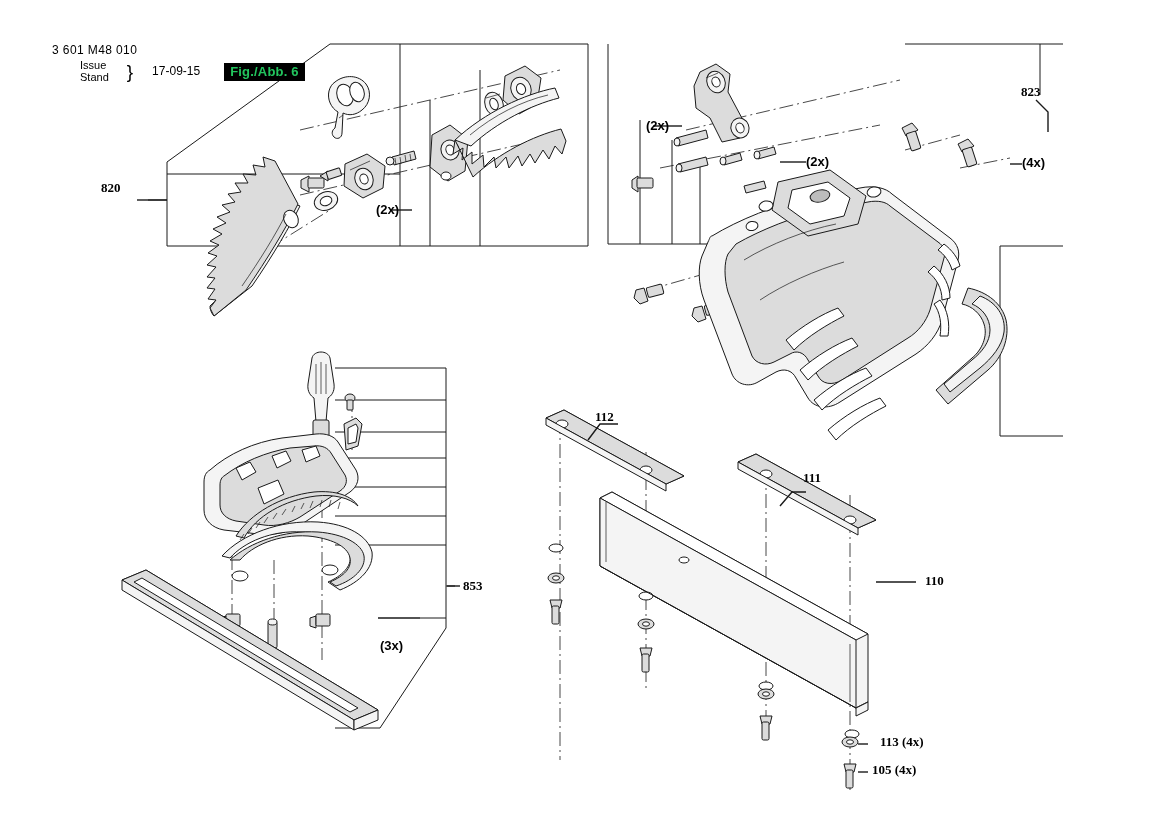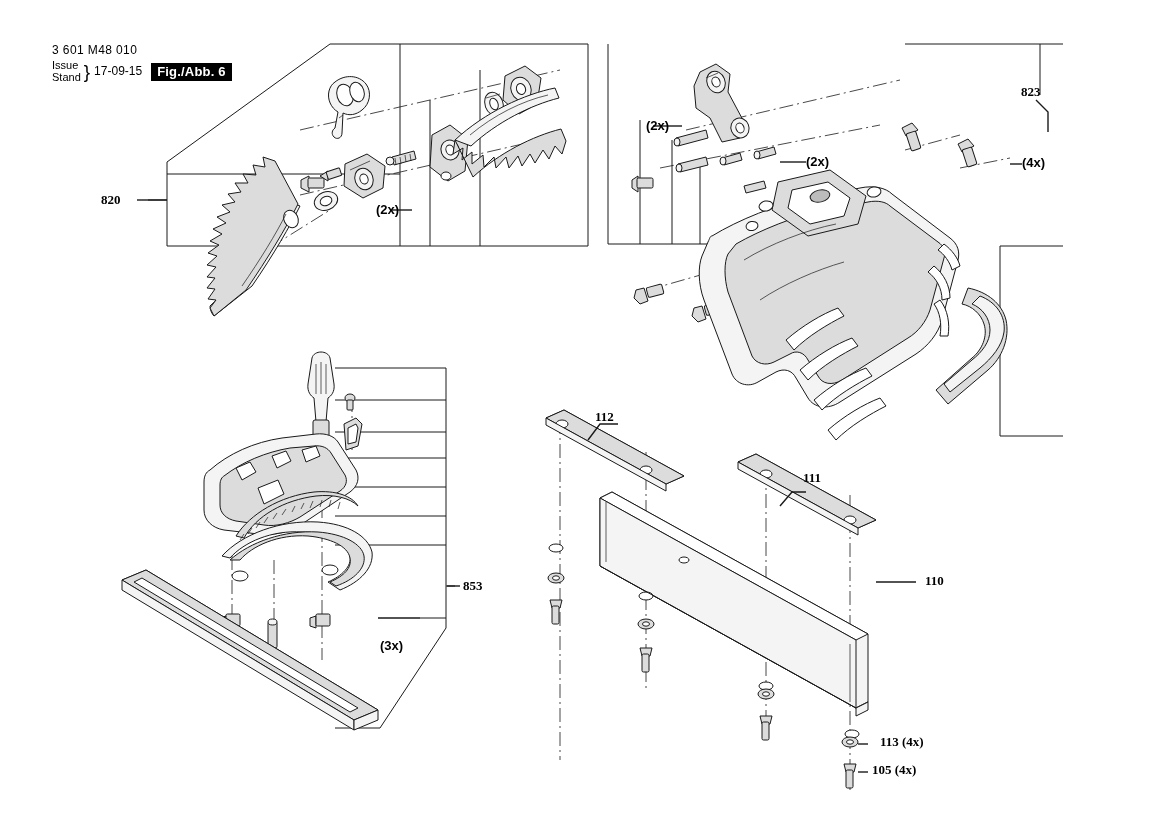--- a/index.html
+++ b/index.html
@@ -35,39 +35,40 @@
   }
   .hdr .partno {
     font-size: 12px;
     letter-spacing: 0.4px;
     margin-bottom: 3px;
     white-space: nowrap;
   }
   .hdr .issrow {
     display: flex;
     align-items: center;
-    gap: 3px;
+    gap: 18px;
     white-space: nowrap;
+    margin-left: 28px;
   }
   .hdr .isslabels {
     font-size: 11px;
     line-height: 11.5px;
   }
   .hdr .brace {
     font-size: 19px;
     line-height: 16px;
     margin: 0 1px 0 0;
   }
   .hdr .issdate {
     font-size: 12px;
     margin-right: 6px;
   }
   .hdr .figbox {
     background: #000000;
-    color: #ffffff;
+    color: #22c55e;
     font-size: 13px;
     font-weight: bold;
     padding: 2px 6px 3px 6px;
     letter-spacing: 0.2px;
   }
   .label {
     position: absolute;
     font-size: 13px;
     font-weight: bold;
     white-space: nowrap;
@@ -430,21 +431,21 @@
       <div class="isslabels">
         <div>Issue</div>
         <div>Stand</div>
       </div>
       <div class="brace">}</div>
       <div class="issdate">17-09-15</div>
       <div class="figbox">Fig./Abb. 6</div>
     </div>
   </div>
 
-  <div class="label" style="left:101px; top:192px;">820</div>
+  <div class="label" style="left:101px; top:180px;">820</div>
   <div class="label" style="left:1021px; top:84px;">823</div>
   <div class="label" style="left:463px; top:578px;">853</div>
   <div class="label" style="left:595px; top:409px;">112</div>
   <div class="label" style="left:803px; top:470px;">111</div>
   <div class="label" style="left:925px; top:573px;">110</div>
   <div class="label" style="left:872px; top:734px;margin-left:8px;">113 (4x)</div>
   <div class="label" style="left:872px; top:762px;">105 (4x)</div>
 
   <div class="qty" style="left:646px; top:118px;">(2x)</div>
   <div class="qty" style="left:806px; top:154px;">(2x)</div>

